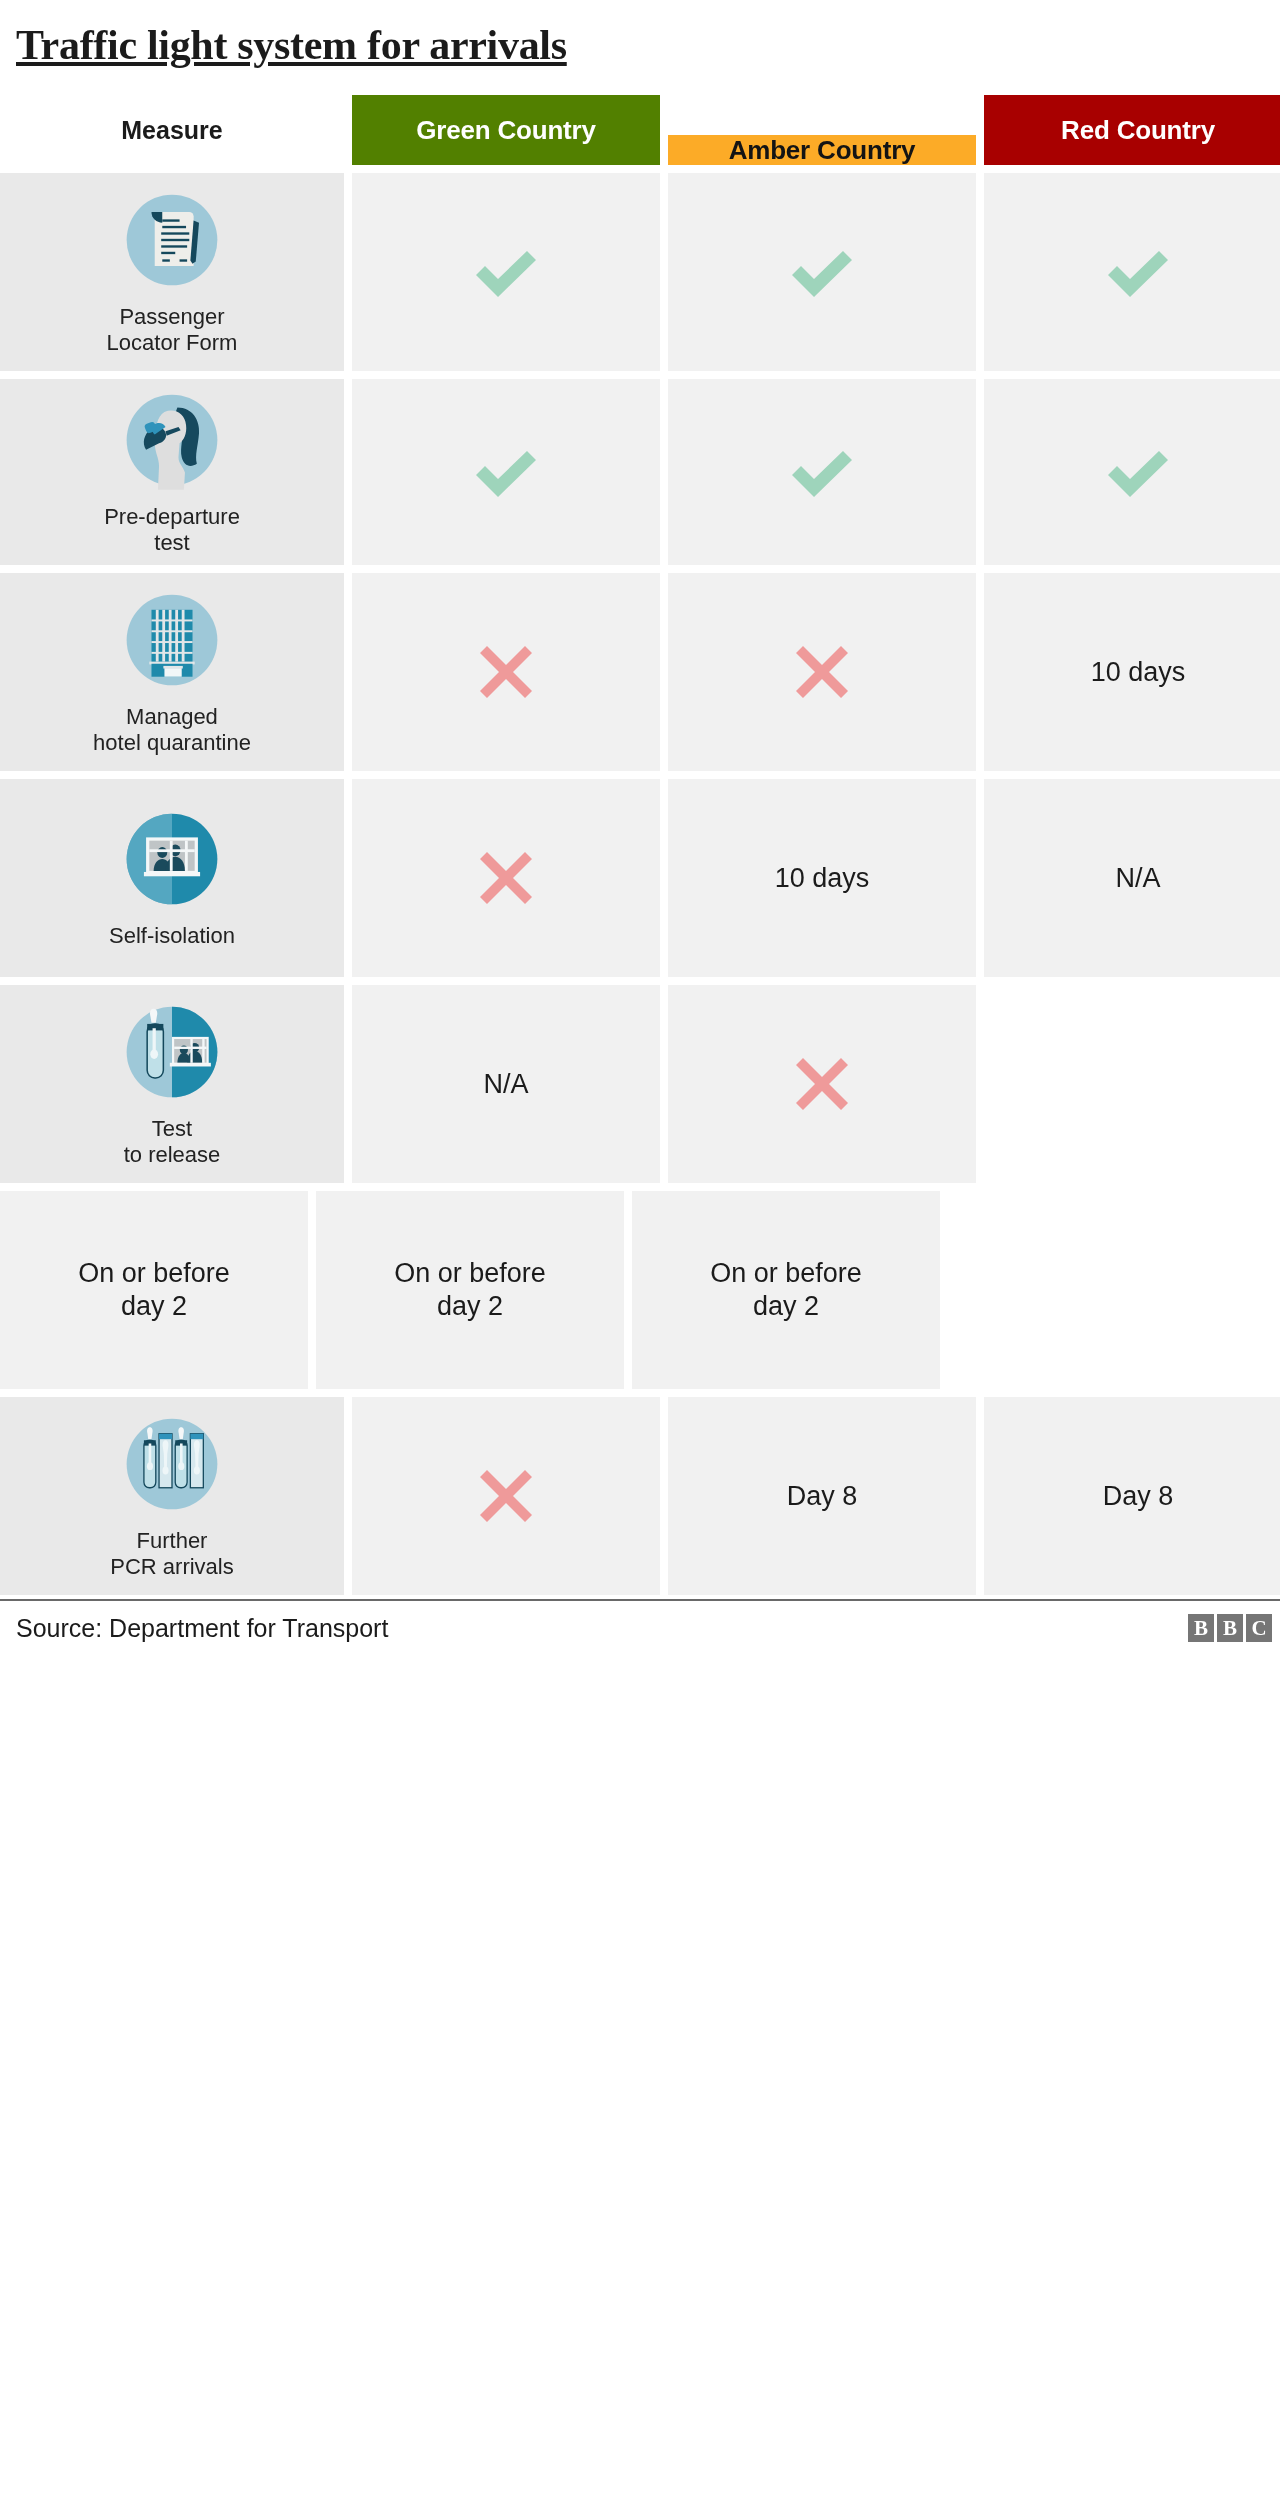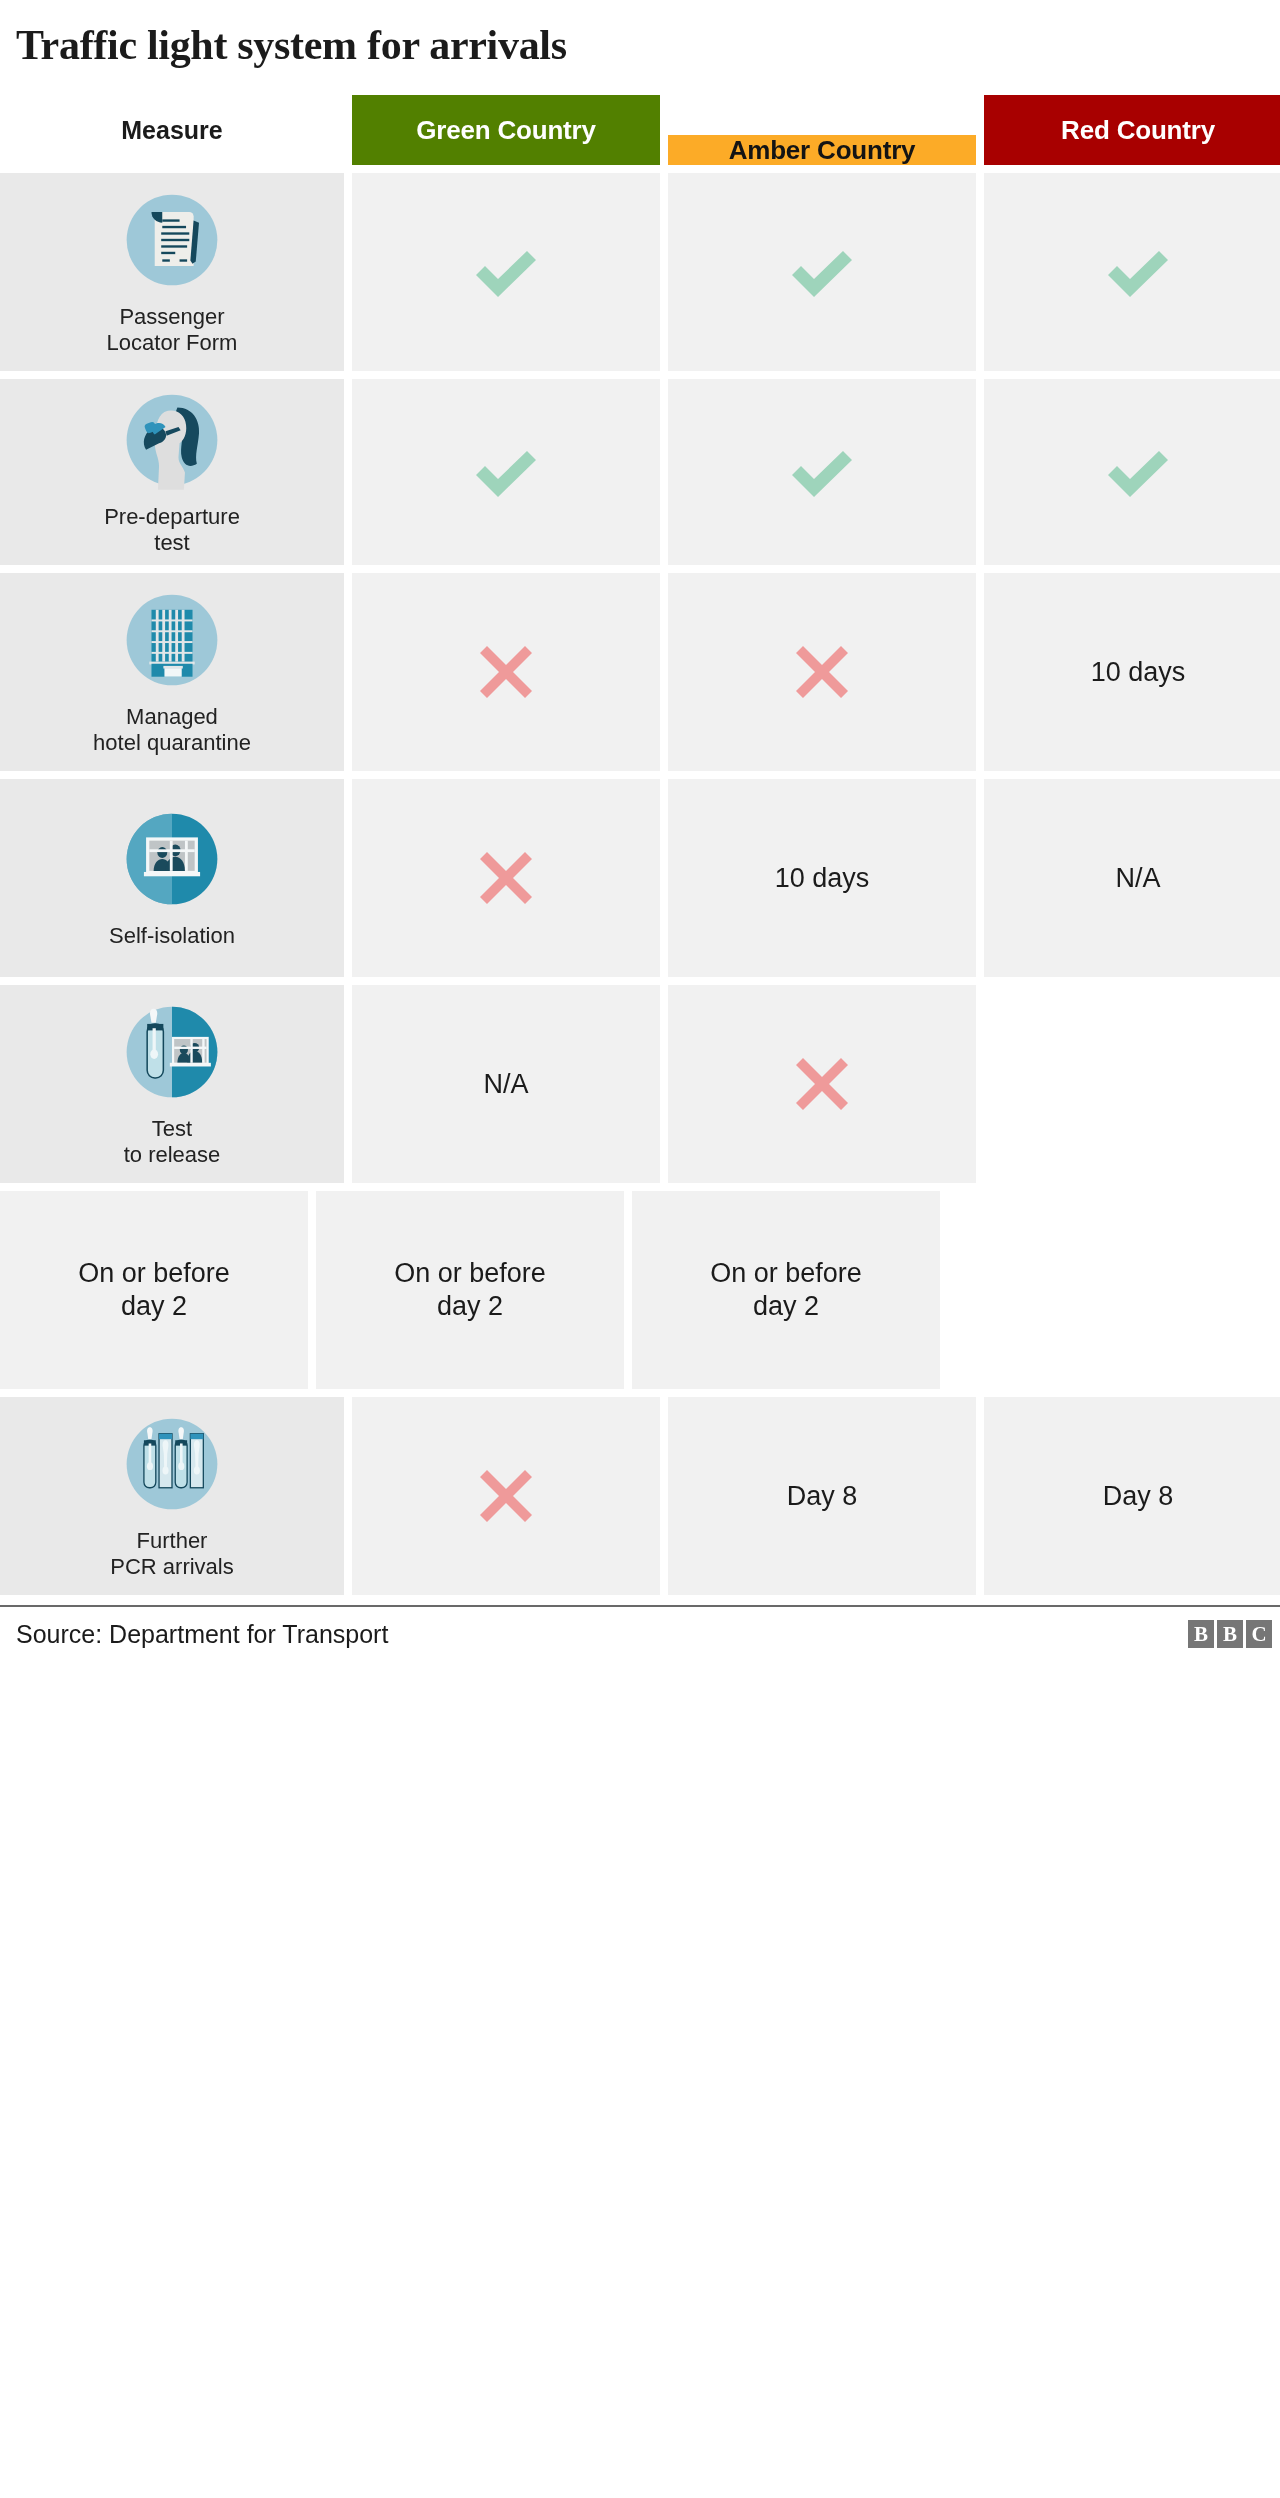--- a/index.html
+++ b/index.html
@@ -18,20 +18,21 @@
     flex-direction:column;
   }
   .title{
     font-family:"Liberation Serif", serif;
     font-weight:bold;
     font-size:42px;
     color:#1b1b1b;
     padding:22px 0 0 16px;
     letter-spacing:-0.3px;
     line-height:1.12;
+    text-decoration:underline;
   }
 
   
   .table{
     margin-top:26px;
     display:flex;
     flex-direction:column;
   }
   .row{
     display:flex;
@@ -98,21 +99,21 @@
     padding:4px;
   }
 
   .icon-wrap{ width:108px; height:108px; display:block; }
 
   
   svg.mark{ display:block; }
 
   
   .footer{
-    margin-top:10px;
+    margin-top:4px;
     border-top:2px solid #696969;
     height:56px;
     display:flex;
     align-items:center;
     justify-content:space-between;
     padding:0 8px 0 16px;
     box-sizing:border-box;
   }
   .source{
     font-size:25px;

